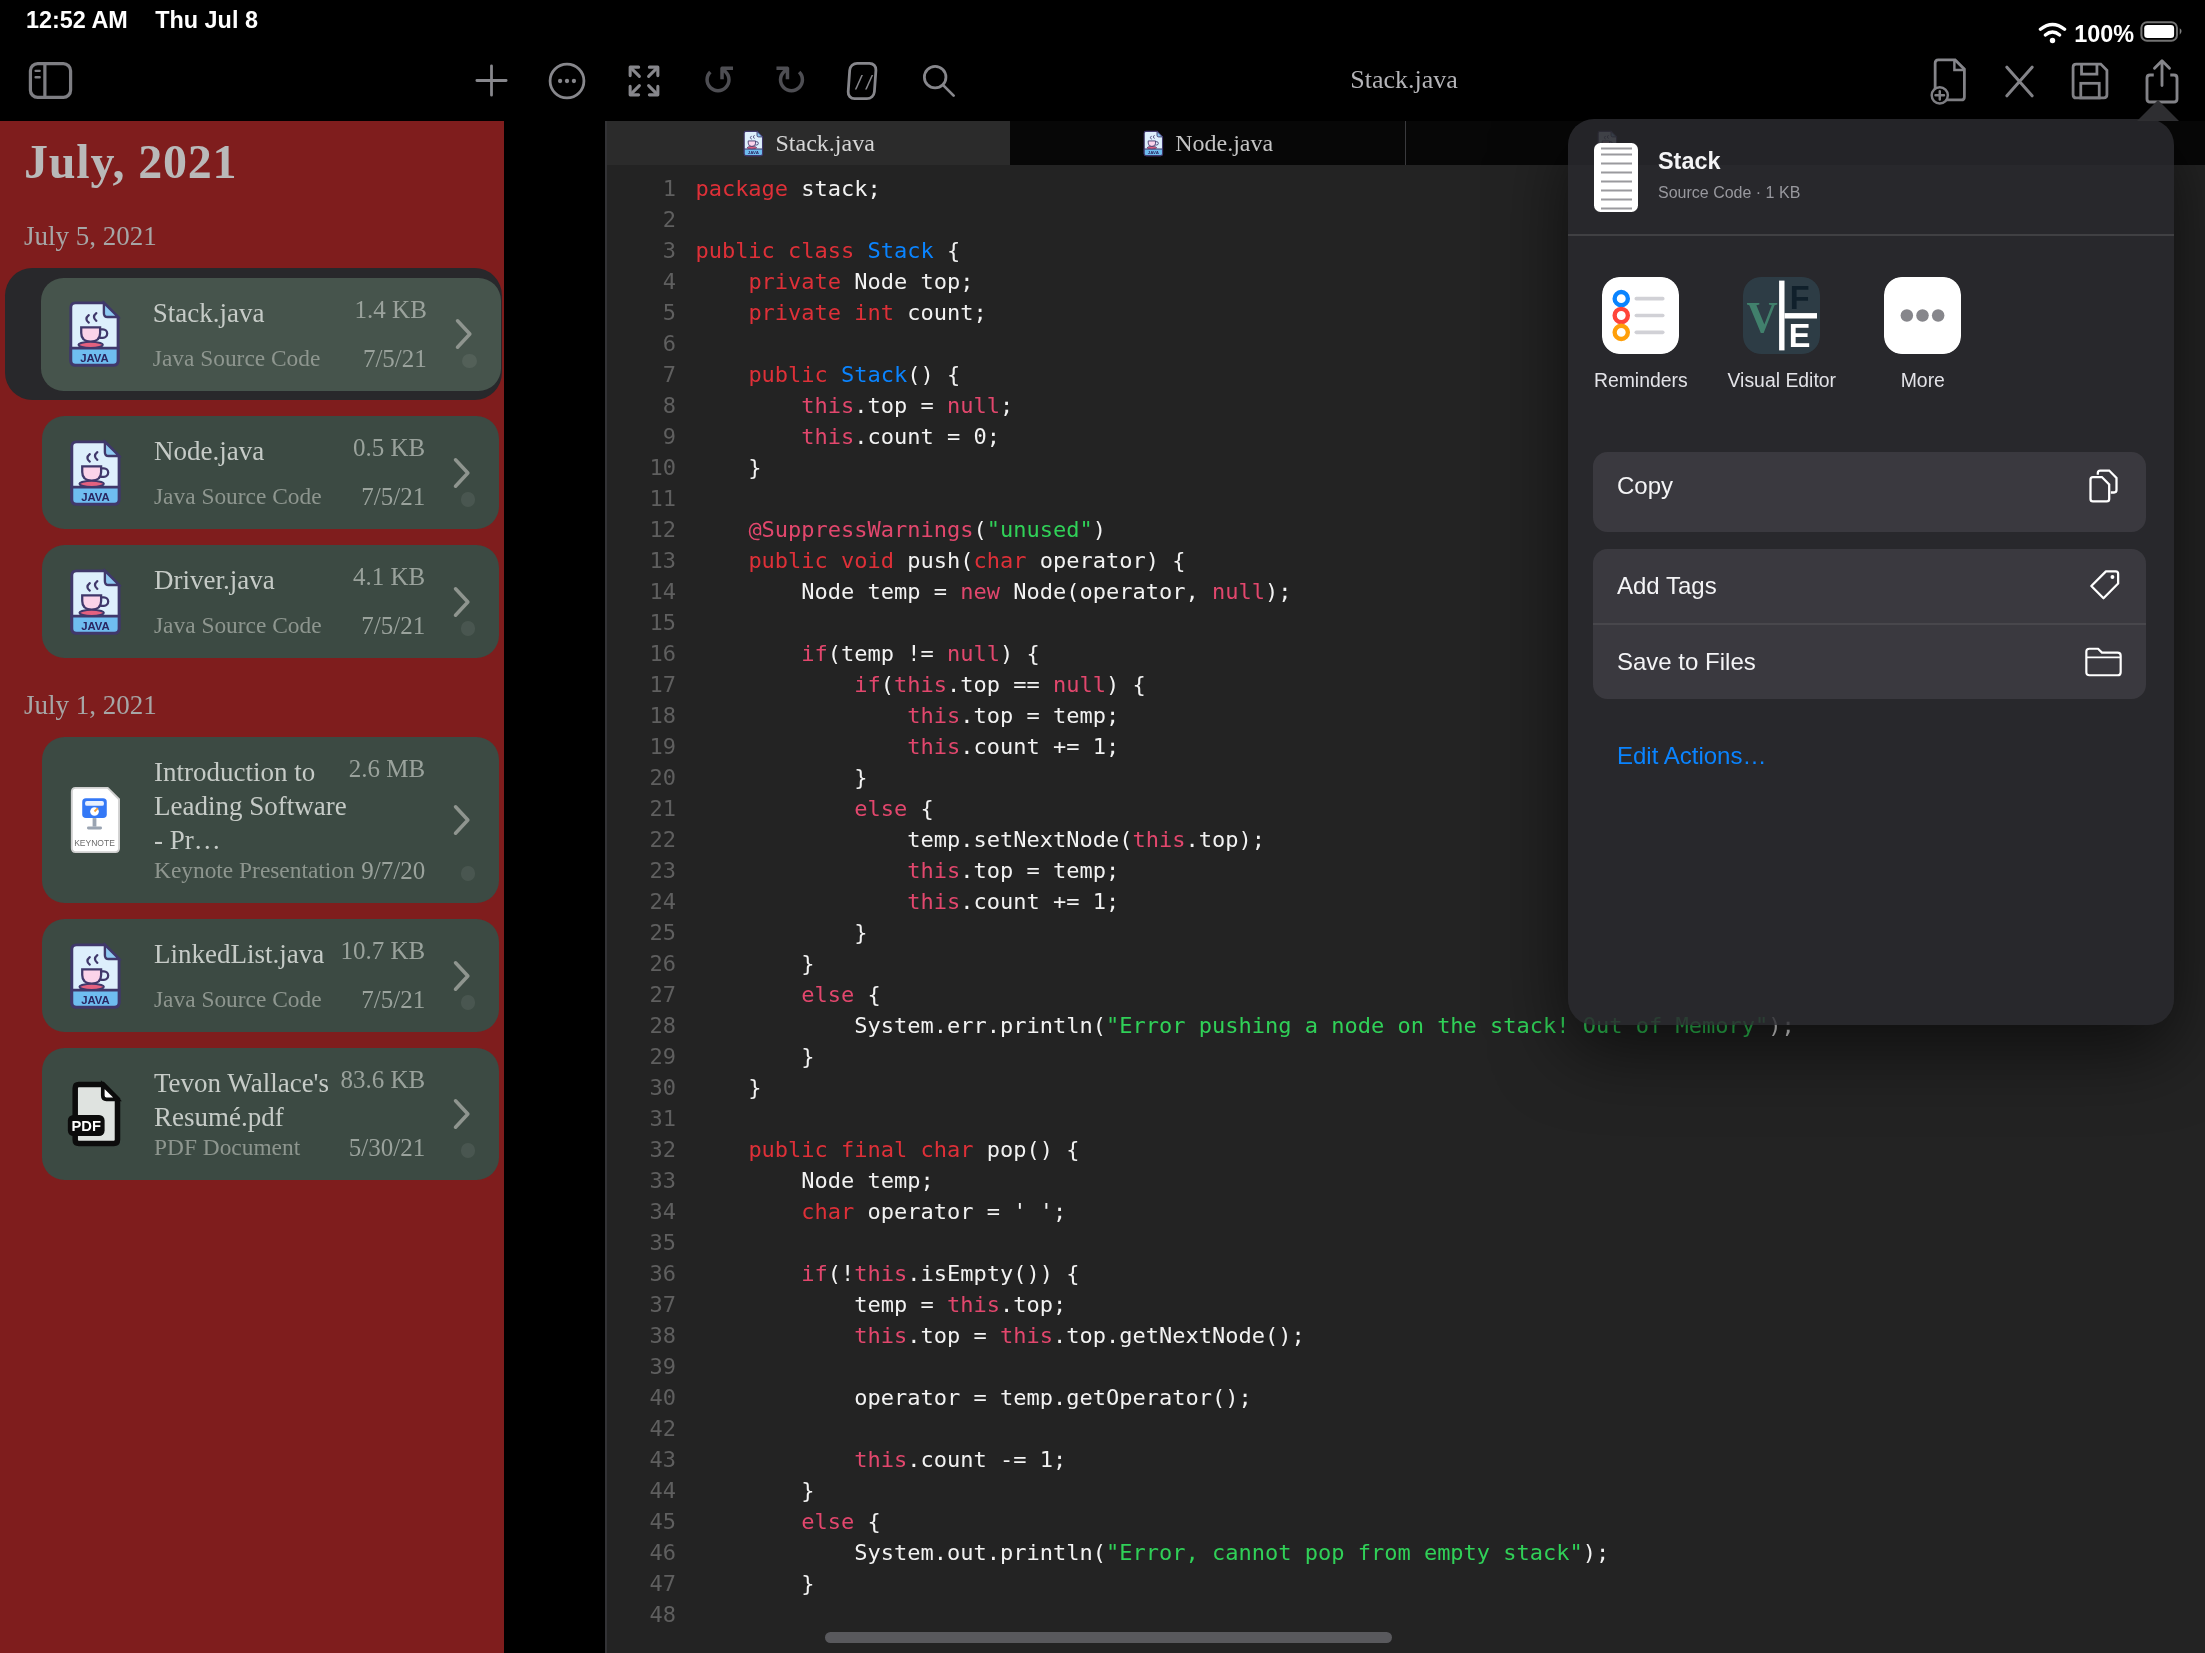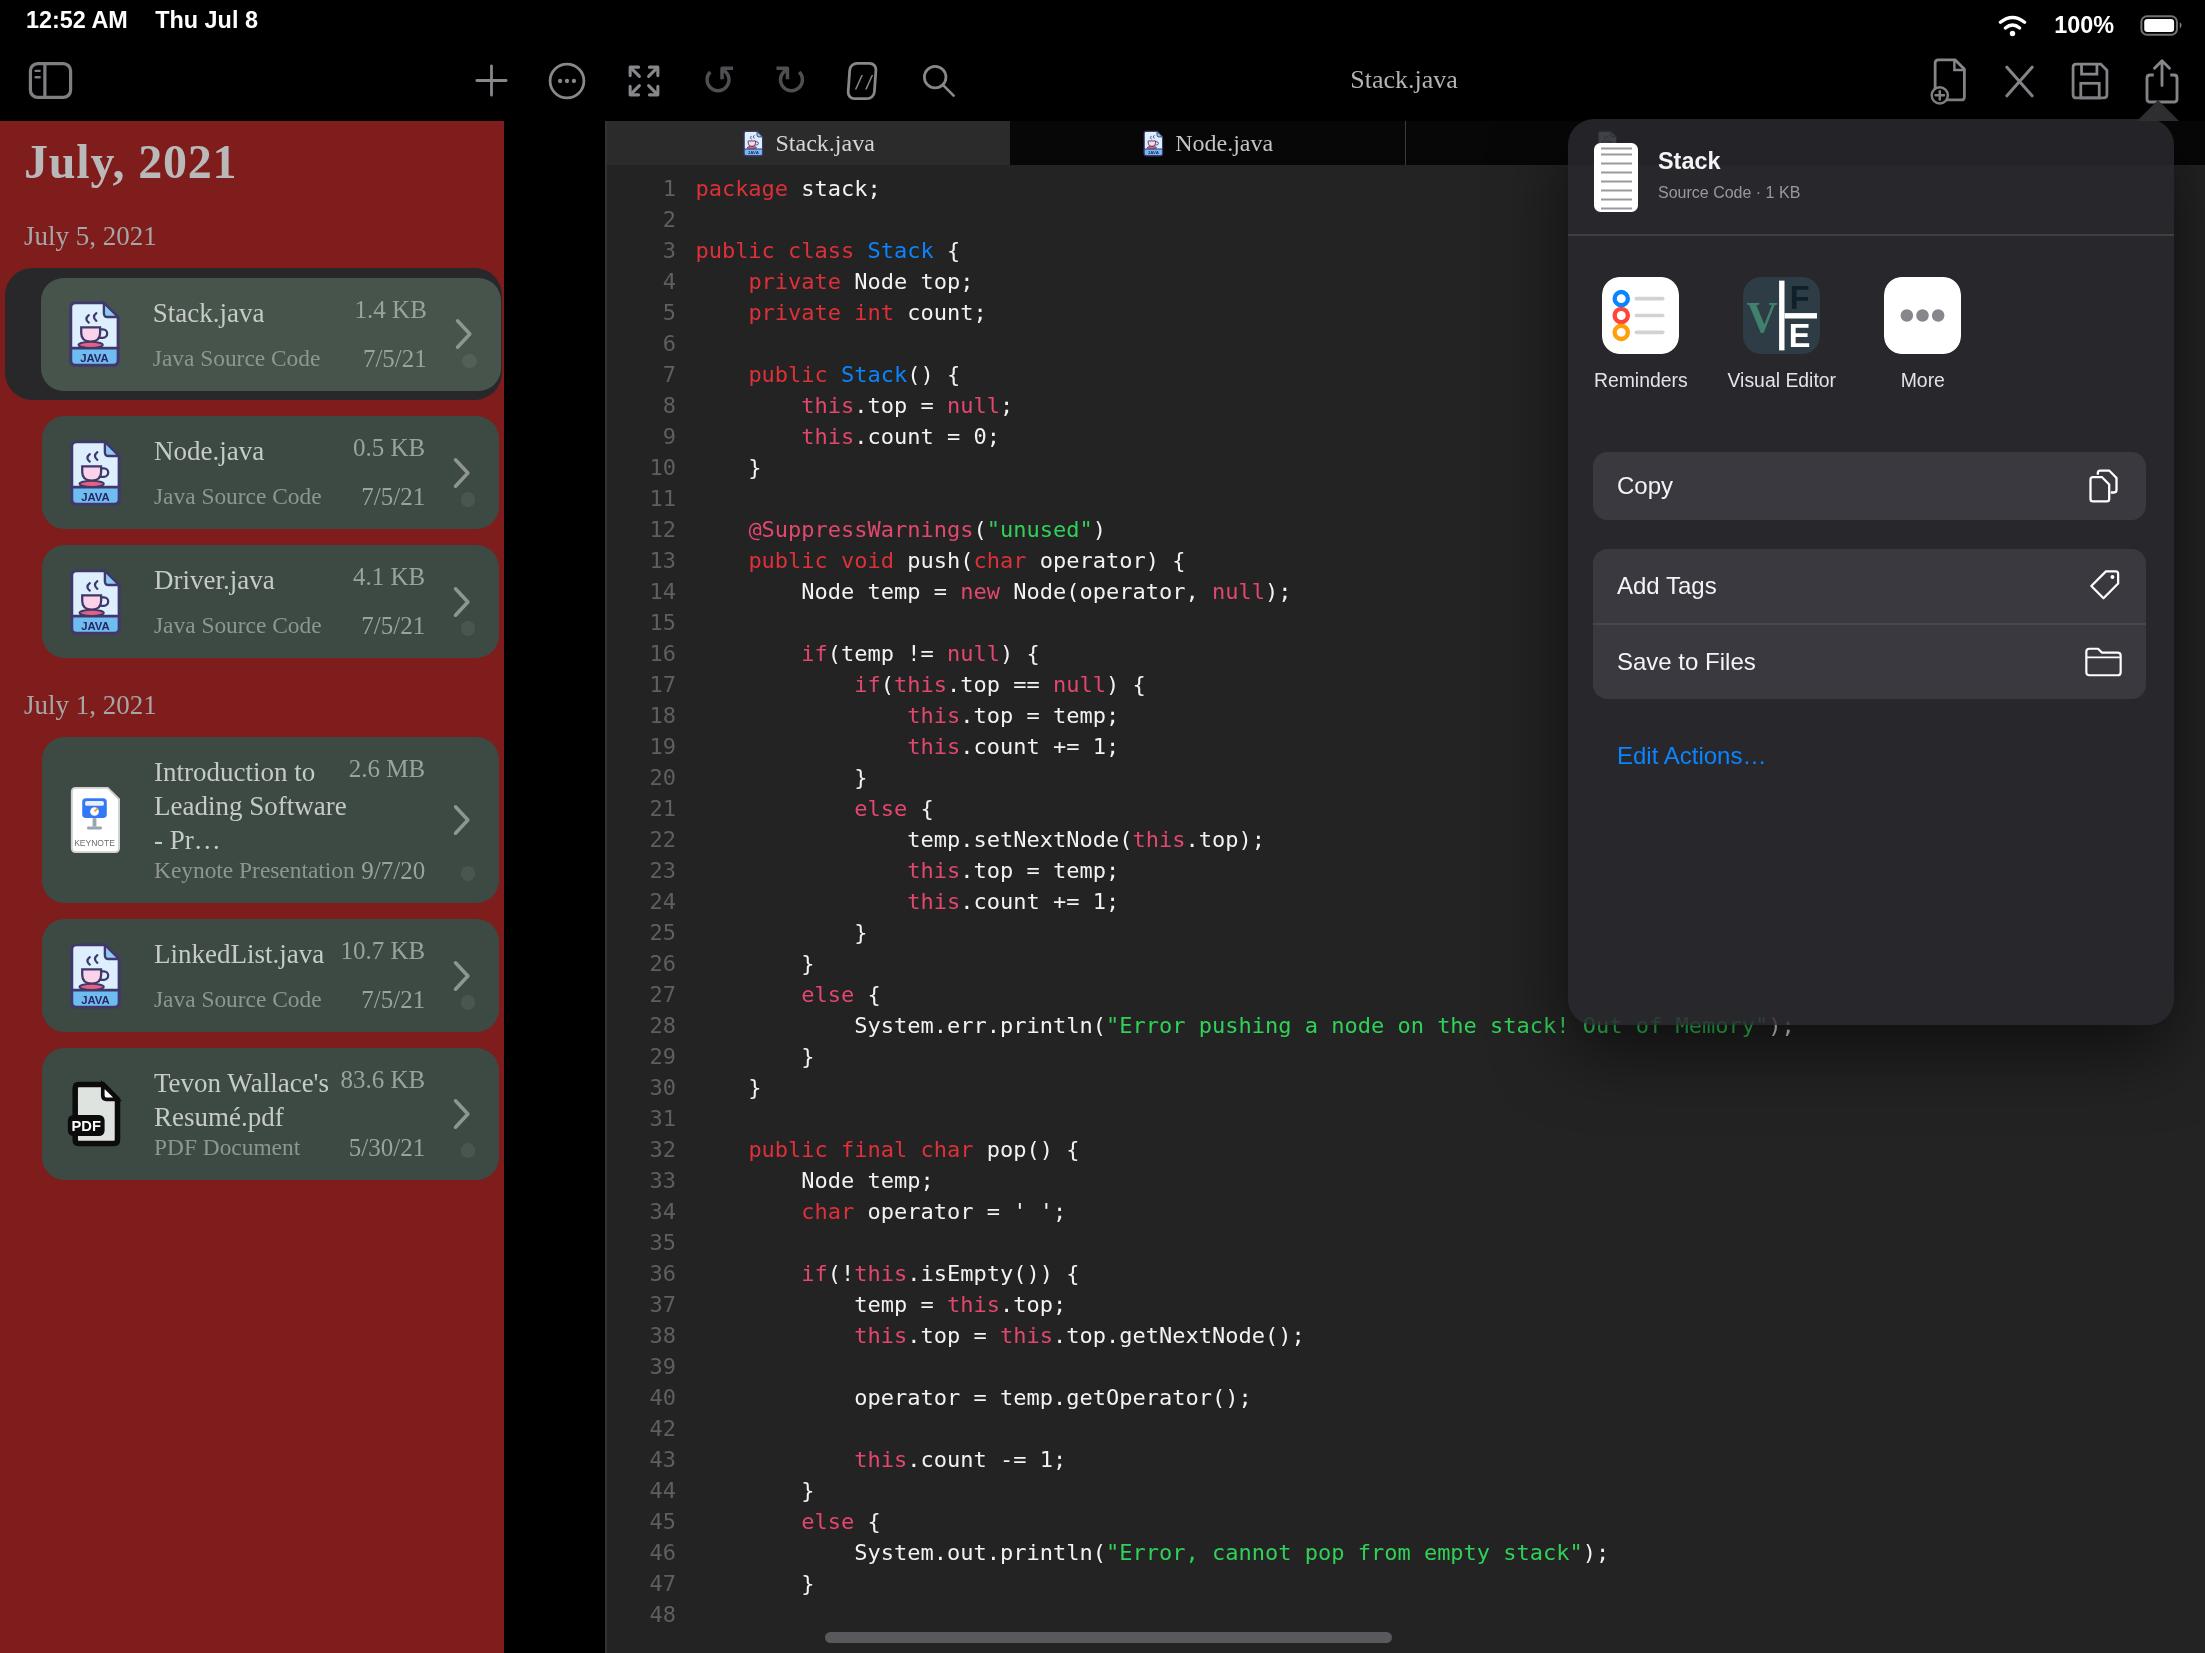--- a/index.html
+++ b/index.html
@@ -1,20 +1,20 @@
 <!DOCTYPE html>
 <html style="font-size:13px"><head>
 <meta charset="utf-8">
 <style>
   html,body{margin:0;padding:0;width:2205px;height:1653px;background:#000;overflow:hidden;
     font-family:"Liberation Sans",sans-serif;-webkit-font-smoothing:antialiased;}
   
   #statusbar{position:absolute;top:0;left:0;right:0;height:39px;color:#fff;text-decoration:underline;}
   #sb-left{position:absolute;left:26px;top:6.5px;display:flex;gap:27.4px;font-size:23.4px;font-weight:bold;}
-  #sb-right{position:absolute;right:21px;top:12px;display:flex;gap:26px;align-items:center;font-size:23.4px;font-weight:bold;}
+  #sb-right{position:absolute;right:21px;top:21px;display:flex;gap:6px;align-items:flex-start;font-size:23.4px;font-weight:bold;}
   
   #toolbar{position:absolute;top:39px;left:0;right:0;height:82px;}
   .tbicon{color:#87878c;display:flex;align-items:center;justify-content:center;}
   #btn-sidebar{position:absolute;left:27.4px;top:21px;width:47px;height:40px;color:#7e7e83;}
   #tb-cluster{position:absolute;left:473px;top:19.4px;display:flex;gap:37px;align-items:center;height:45px;}
   .tbicon.dim{color:#4e4e53;}
   #tb-title{position:absolute;left:1267px;top:26px;width:274px;text-align:center;
     font-family:"Liberation Serif",serif;font-size:26px;color:#b4b4b8;}
   #tb-right{position:absolute;right:22.6px;top:18px;display:flex;gap:32px;align-items:center;height:48px;color:#9a9a9f;}
   
@@ -72,21 +72,21 @@
     background-size:70% auto;background-position:50% 6.5px;background-repeat:repeat-y;}
   #pop-title{position:absolute;left:90px;top:29px;font-size:23.4px;font-weight:bold;color:#f4f4f6;}
   #pop-sub{position:absolute;left:90px;top:65px;font-size:16px;color:#98989e;}
   #pop-hdiv{position:absolute;left:0;right:0;top:115px;height:1.6px;background:rgba(84,84,88,0.55);}
   #pop-apps{position:absolute;left:11.3px;top:158px;display:flex;gap:18px;}
   .papp{width:123px;display:flex;flex-direction:column;align-items:center;gap:14.5px;}
   .papp .aicon{width:77px;height:77px;border-radius:18px;overflow:hidden;}
   .papp .aicon svg{width:100%;height:100%;display:block;}
   .papp .albl{font-size:19.4px;color:#e3e3e8;white-space:nowrap;}
   .act-group{position:absolute;left:25px;width:553px;background:#3a393f;border-radius:14.5px;overflow:hidden;}
-  #grp1{top:333px;height:68px;}
+  #grp1{top:333px;height:80px;}
   #grp2{top:430px;height:150px;}
   .act-row{position:relative;height:68px;display:flex;align-items:center;}
   #grp2 .act-row{height:74px;}
   .act-lbl{margin-left:24px;font-size:24px;color:#f4f4f6;}
   .act-ic{position:absolute;right:22.6px;top:50%;transform:translateY(-50%);width:39px;height:39px;color:#fff;}
   .act-ic svg{width:100%;height:100%;}
   .act-sep{height:1.6px;background:rgba(84,84,88,0.55);}
   #pop-edit{position:absolute;left:49px;top:623px;font-size:24px;color:#0a84ff;}
   svg{display:block;}
 </style>

